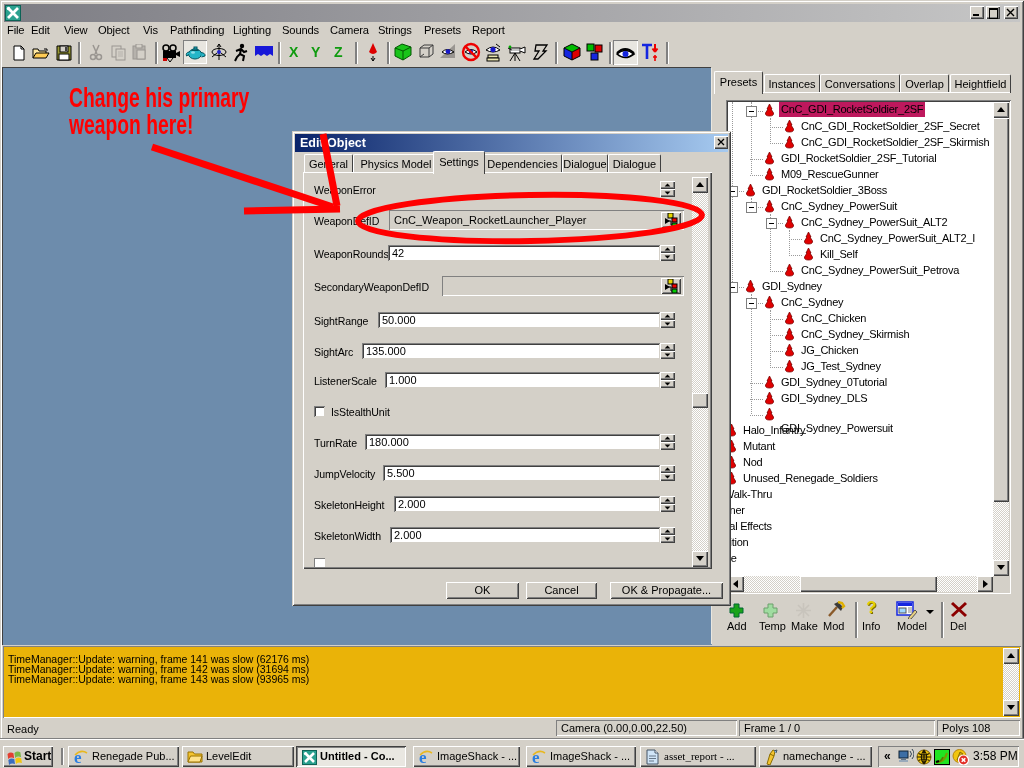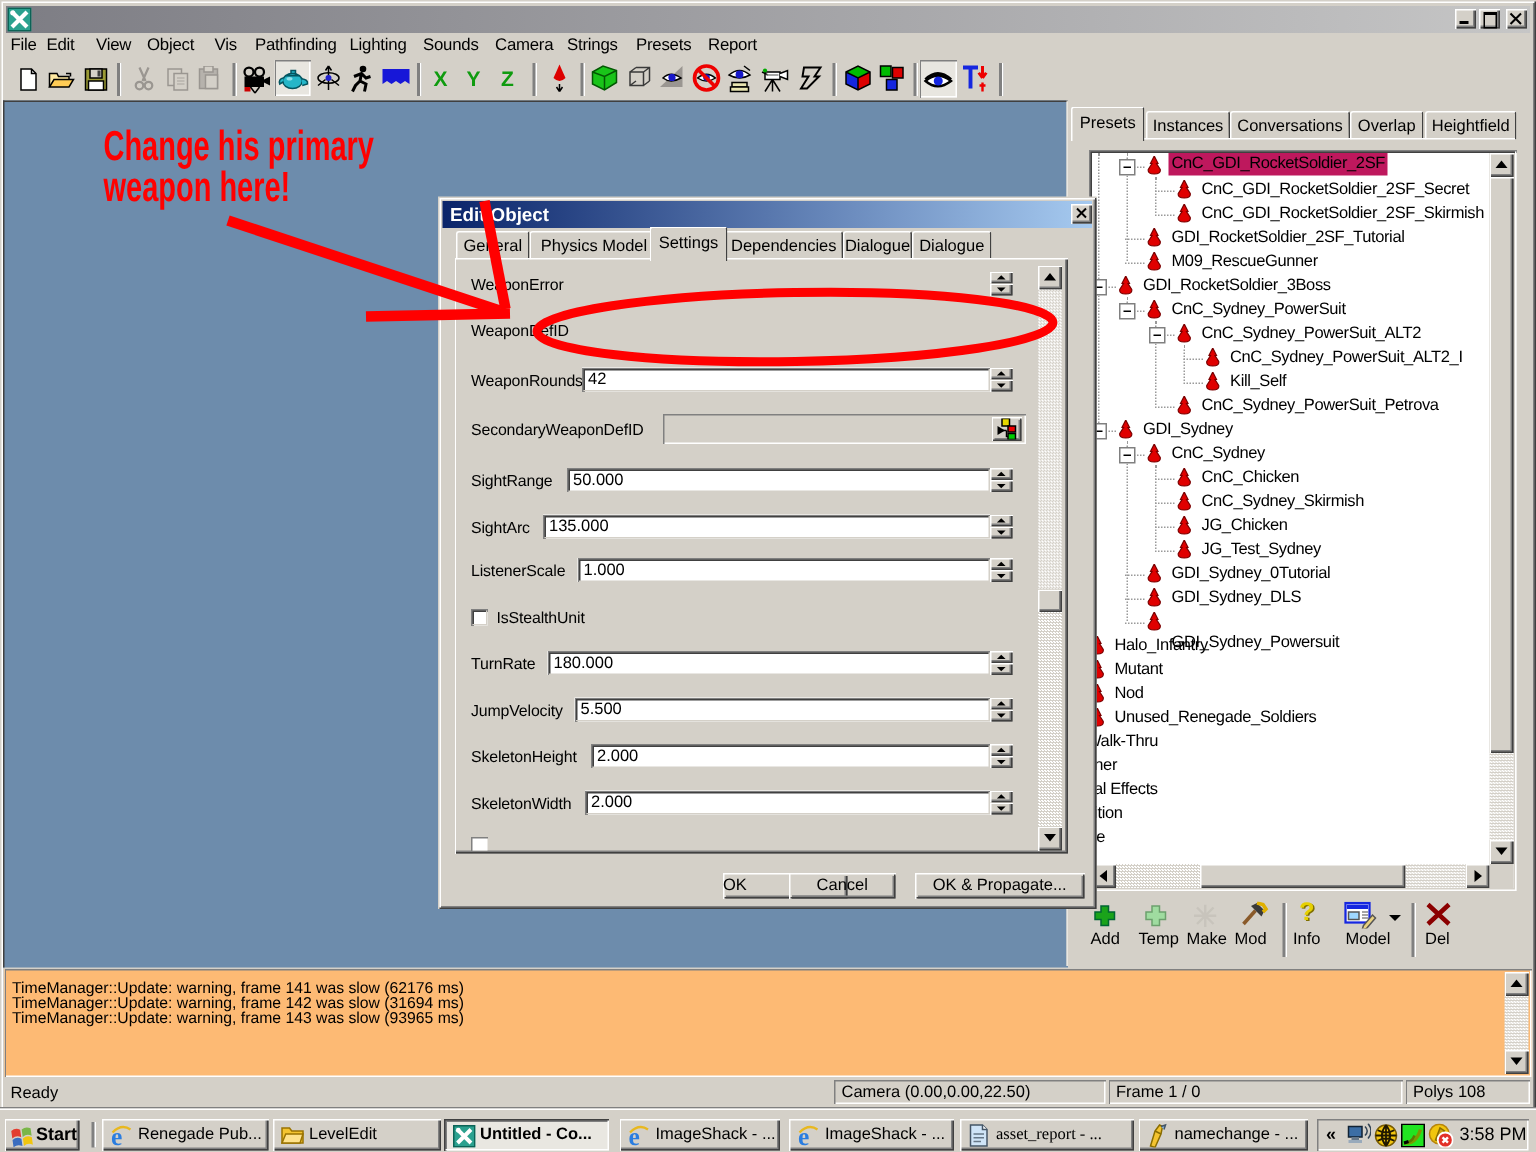--- a/index.html
+++ b/index.html
@@ -476,20 +476,32 @@
     <div class="tab" style="left:61px;top:23px;width:84px;height:18px;line-height:18px;">Physics Model</div>
     <div class="tab" style="left:191px;top:23px;width:77px;height:18px;line-height:18px;">Dependencies</div>
     <div class="tab" style="left:270px;top:23px;width:44px;height:18px;line-height:18px;">Dialogue</div>
     <div class="tab" style="left:316px;top:23px;width:51px;height:18px;line-height:18px;">Dialogue</div>
     <div class="tab" style="left:141px;top:20px;width:50px;height:22px;line-height:20px;z-index:2;">Settings</div>
 
     <div class="abs" style="left:11px;top:41px;width:409px;height:397px;box-shadow:inset 1px 1px 0 #fff,inset -1px -1px 0 #404040,inset -2px -2px 0 #808080;"></div>
 
     <span class="lbl" style="left:22px;top:53px;">WeaponError</span>
     <span class="lbl" style="left:22px;top:84px;">WeaponDefID</span>
+    <div class="abs sunk1" style="left:97px;top:79px;width:295px;height:20px;background:#d4d0c8;">
+        <span class="abs" style="left:5px;top:4px;">CnC_Weapon_RocketLauncher_Player</span>
+      <span class="abs raised" style="left:272px;top:2px;width:20px;height:16px;">
+          <svg class="abs" style="left:3px;top:1px;" width="14" height="14">
+            <rect x="4" y="0" width="5" height="5" fill="#e6d600" stroke="#000"></rect>
+            <rect x="8" y="5" width="5" height="4" fill="#e00" stroke="#000"></rect>
+            <rect x="8" y="10" width="5" height="4" fill="#0c0" stroke="#000"></rect>
+            <path d="M1 5 L6 8 L1 11 Z" fill="#000"></path>
+            <path d="M4 8 h3 M7 8 v4 h1" stroke="#000" fill="none"></path>
+          </svg>
+        </span>
+    </div>
     <span class="lbl" style="left:22px;top:117px;">WeaponRounds</span>
     <div class="abs field" style="left:96px;top:114px;width:272px;height:16px;">
         <span class="abs" style="left:4px;top:2px;">42</span>
       </div>
     <span class="lbl" style="left:22px;top:150px;">SecondaryWeaponDefID</span>
     <div class="abs sunk1" style="left:150px;top:145px;width:242px;height:20px;background:#d4d0c8;">
       <span class="abs raised" style="left:219px;top:2px;width:20px;height:16px;">
           <svg class="abs" style="left:3px;top:1px;" width="14" height="14">
             <rect x="4" y="0" width="5" height="5" fill="#e6d600" stroke="#000"></rect>
             <rect x="8" y="5" width="5" height="4" fill="#e00" stroke="#000"></rect>
@@ -592,26 +604,26 @@
             <path d="M8 5 L12 10 L4 10 Z" fill="#000"></path>
           </svg></div>
       <div class="abs dither" style="left:0;top:16px;width:16px;height:200px;"></div>
       <div class="sb" style="left:0;top:216px;width:16px;height:15px;"></div>
       <div class="abs dither" style="left:0;top:231px;width:16px;height:143px;"></div>
       <div class="sb" style="left:0;top:374px;width:16px;height:16px;"><svg width="16" height="16">
             <path d="M8 10 L12 5 L4 5 Z" fill="#000"></path>
           </svg></div>
     </div>
 
-    <div class="abs raised" style="left:154px;top:451px;width:83px;height:17px;line-height:17px;margin-left:36px;">OK</div>
+    <div class="abs raised" style="left:154px;top:451px;width:73px;height:17px;text-align:center;line-height:17px;">OK</div>
     <div class="abs raised" style="left:234px;top:451px;width:71px;height:17px;text-align:center;line-height:17px;">Cancel</div>
     <div class="abs raised" style="left:318px;top:451px;width:113px;height:17px;text-align:center;line-height:17px;">OK &amp; Propagate...</div>
   </div>
 
-  <div class="abs sunk1" style="left:3px;top:646px;width:1018px;height:72px;background:#fdba74;">
+  <div class="abs sunk1" style="left:3px;top:646px;width:1018px;height:72px;background:#eab308;">
     <div class="abs" style="left:5px;top:8px;font-size:10.5px;line-height:10px;white-space:pre;">TimeManager::Update: warning, frame 141 was slow (62176 ms)
 TimeManager::Update: warning, frame 142 was slow (31694 ms)
 TimeManager::Update: warning, frame 143 was slow (93965 ms)</div>
     <div class="sb" style="left:1000px;top:2px;width:16px;height:16px;"><svg width="16" height="16">
           <path d="M8 5 L12 10 L4 10 Z" fill="#000"></path>
         </svg></div>
     <div class="sb" style="left:1000px;top:54px;width:16px;height:16px;"><svg width="16" height="16">
           <path d="M8 10 L12 5 L4 5 Z" fill="#000"></path>
         </svg></div>
     <div class="abs dither" style="left:1000px;top:18px;width:16px;height:36px;"></div>

